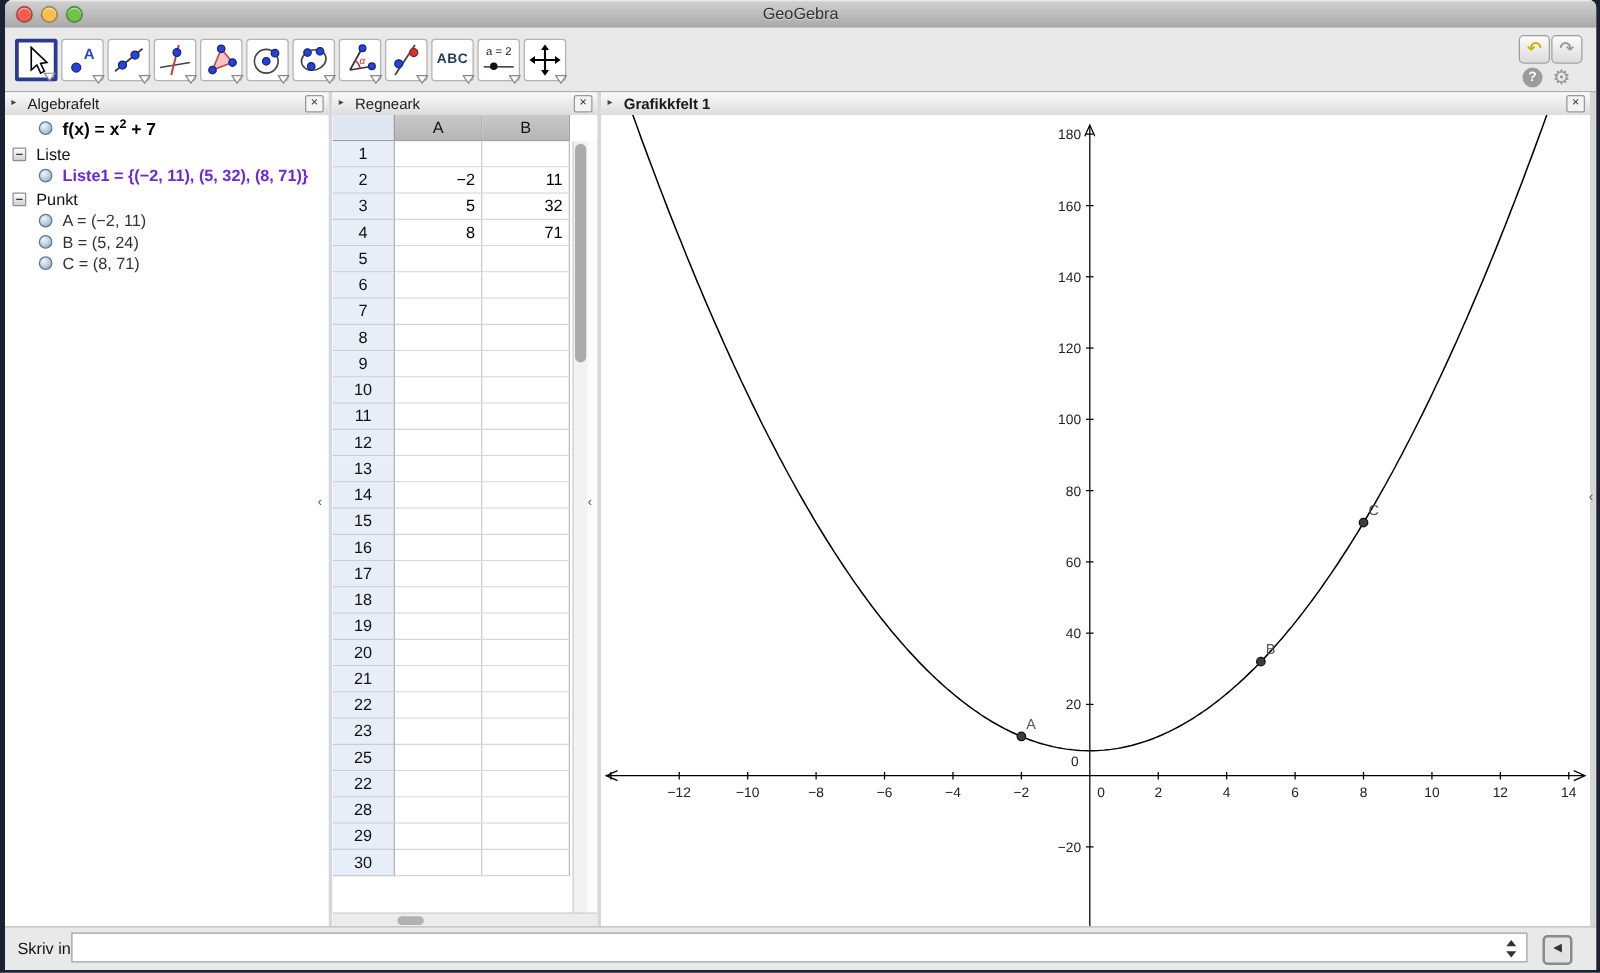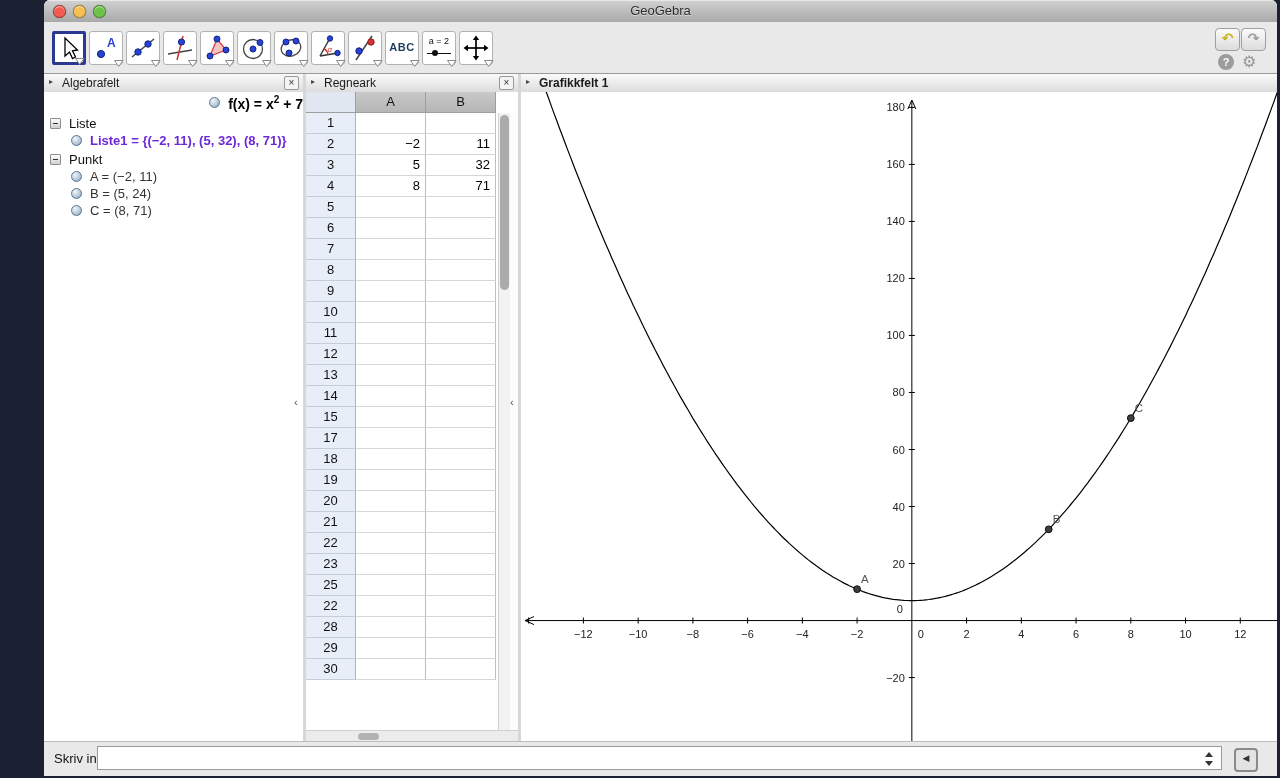--- a/index.html
+++ b/index.html
@@ -1,18 +1,18 @@
 <!DOCTYPE html>
 <html><head>
 <meta charset="utf-8">
 <style>
   html,body{margin:0;padding:0;width:1280px;height:778px;overflow:hidden;background:#1b2133;
     font-family:"Liberation Sans","DejaVu Sans",sans-serif;}
   .app{position:absolute;left:4px;top:0;right:3px;bottom:2px;background:#e9e9e9;
-    border-radius:6px 6px 0 0;overflow:hidden;margin-left:40px;}
+    border-radius:6px 6px 0 0;overflow:hidden;}
   
   .titlebar{position:absolute;left:0;top:0;right:0;height:22px;
     background:linear-gradient(#d2d2d2,#a9a9a9);border-bottom:1px solid #6f6f6f;
     box-shadow:inset 0 1px 0 #e9e9e9;}
   .title{position:absolute;left:0;right:0;top:3px;text-align:center;font-size:13px;
     color:#2f2f2f;text-shadow:0 1px 0 rgba(255,255,255,.5);}
   .tl{position:absolute;top:5px;width:11px;height:11px;border-radius:50%;
     box-shadow:inset 0 1px 1px rgba(255,255,255,.6),0 0 1px rgba(0,0,0,.6);}
   .tl.red{left:9px;background:#f15b51;border:1px solid #b03c32;}
   .tl.yel{left:29px;background:#f7bf4f;border:1px solid #b98a2c;}
@@ -50,21 +50,21 @@
     border-radius:2px;background:#f4f4f4;text-align:center;line-height:11px;font-size:10px;color:#333;}
   .pbody{position:absolute;left:0;right:0;top:18px;bottom:0;background:#fff;overflow:hidden;}
   .algebra{left:0;width:259px;}
   .divider{position:absolute;top:74px;height:668px;width:3px;background:#d7d7d7;}
   .div1{left:259px;} .div2{left:474px;}
   .chev{position:absolute;font-size:11px;color:#555;z-index:5;}
   
   .trow{display:flex;align-items:center;}
   .trow.group{height:17px;padding-left:6px;gap:8px;font-size:13px;color:#111;margin-top:2px;}
   .trow.item{height:17px;padding-left:27px;gap:8px;font-size:13px;color:#333;}
-  .trow.item.fx{height:21px;font-size:14px;color:#000;justify-content:flex-end;}
+  .trow.item.fx{height:21px;font-size:14px;color:#000;}
   .expander{width:9px;height:9px;border:1px solid #8f8f8f;border-radius:1px;
     background:linear-gradient(#fff,#cfcfcf);position:relative;flex:0 0 auto;}
   .expander::after{content:"";position:absolute;left:2px;right:2px;top:4px;height:1px;background:#333;}
   .marble{width:11px;height:11px;border-radius:50%;flex:0 0 auto;
     background:radial-gradient(circle at 35% 30%,#eef5fb,#b9cbdc 55%,#7e97ad);
     border:1px solid #5d7890;box-sizing:border-box;}
   .bold{font-weight:bold;}
   .green{color:#6d28d9;}
   sup{font-size:10px;}
   
@@ -364,20 +364,25 @@
             <div class="scell"></div>
             <div class="scell"></div>
           </div>
           <div class="srow">
             <div class="srownum">14</div>
             <div class="scell"></div>
             <div class="scell"></div>
           </div>
           <div class="srow">
             <div class="srownum">15</div>
+            <div class="scell"></div>
+            <div class="scell"></div>
+          </div>
+          <div class="srow">
+            <div class="srownum">16</div>
             <div class="scell"></div>
             <div class="scell"></div>
           </div>
           <div class="srow">
             <div class="srownum">17</div>
             <div class="scell"></div>
             <div class="scell"></div>
           </div>
           <div class="srow">
             <div class="srownum">18</div>

